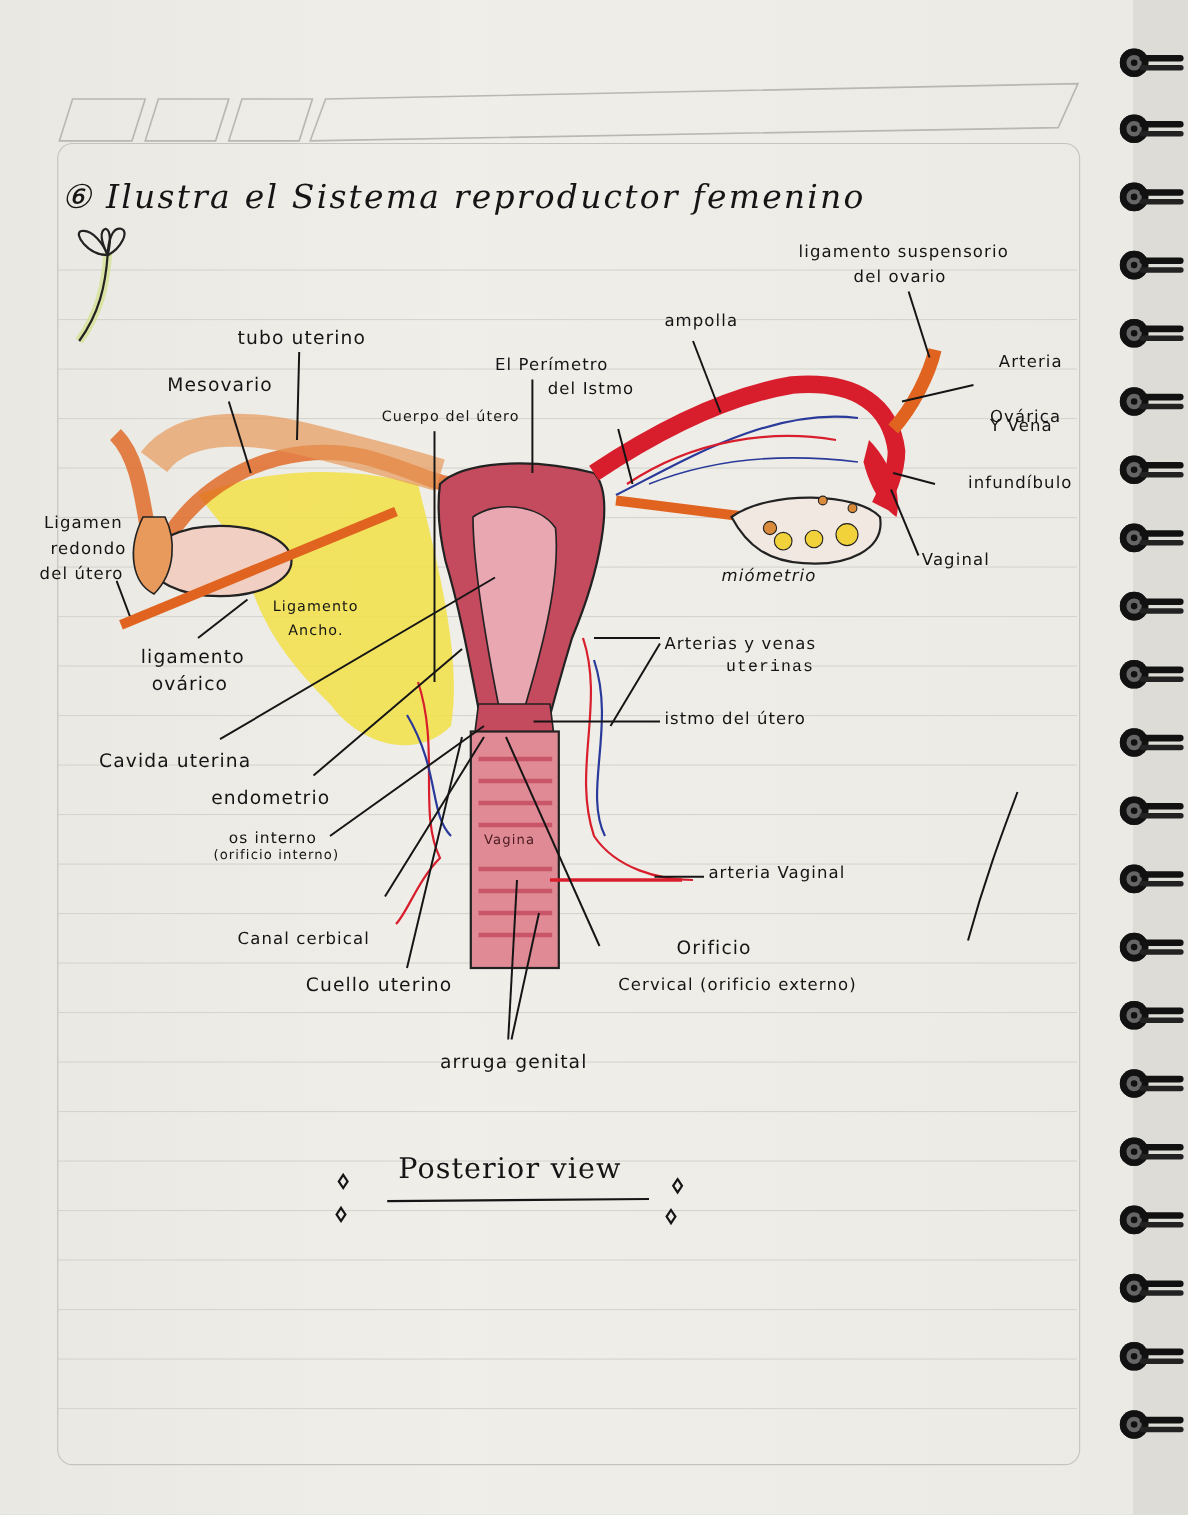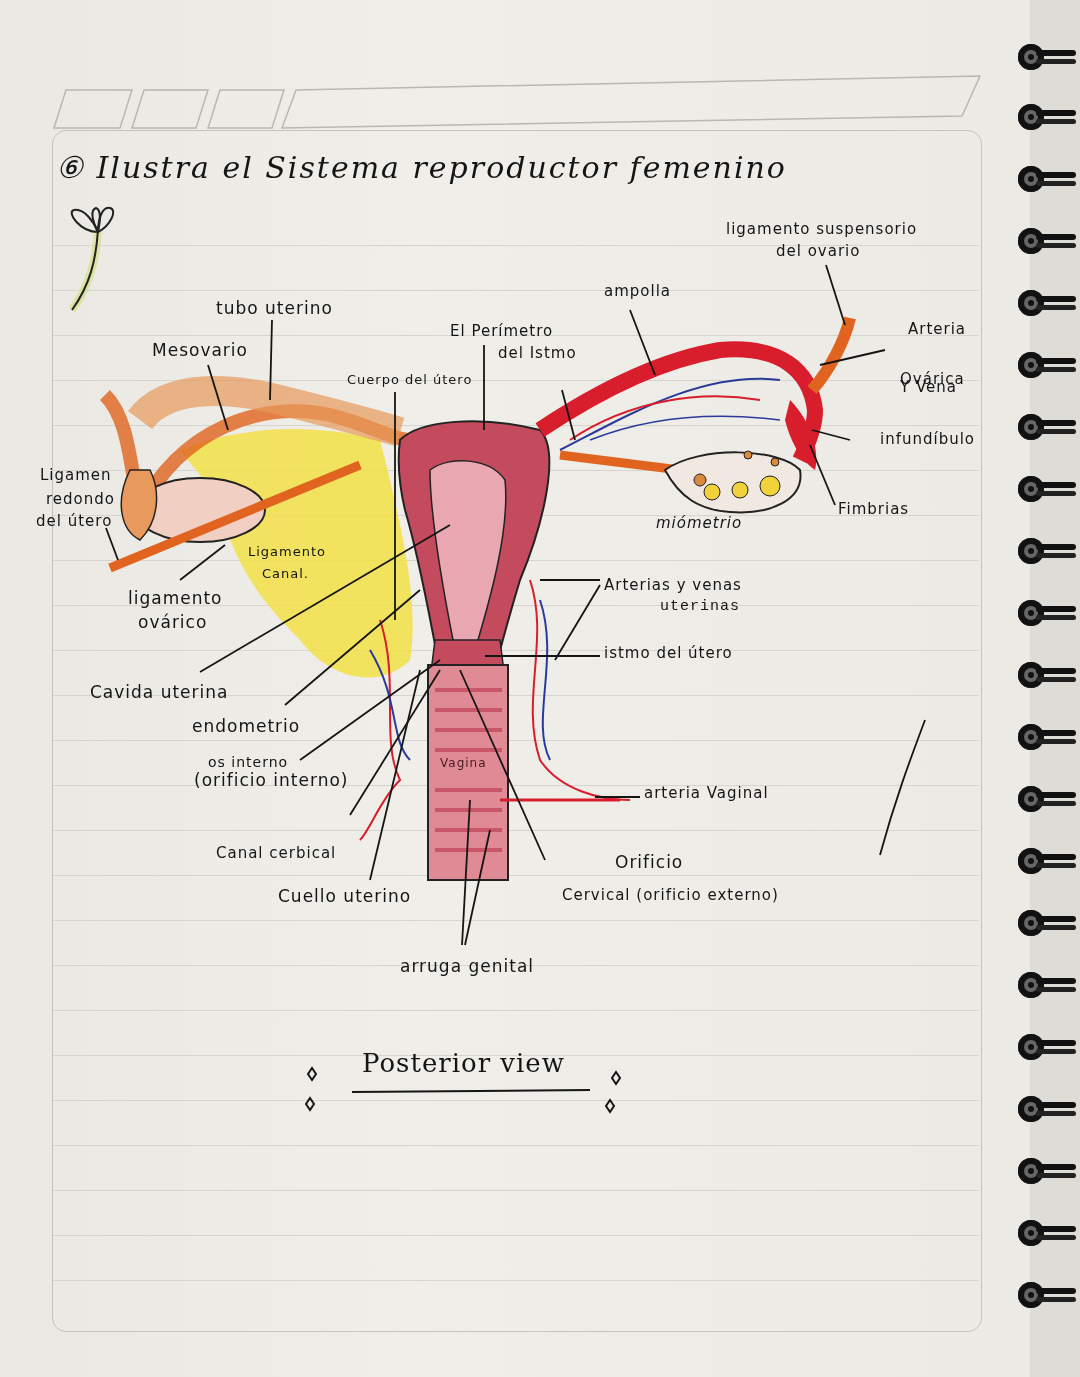--- a/index.html
+++ b/index.html
@@ -55,21 +55,21 @@
     <g fill="none" stroke="#b8b7b2" stroke-width="1.5">
       <polygon points="14,18 80,18 68,56 2,56"></polygon>
       <polygon points="92,18 156,18 144,56 80,56"></polygon>
       <polygon points="168,18 232,18 220,56 156,56"></polygon>
       <polygon points="244,18 928,4 910,44 230,56"></polygon>
     </g>
   </svg>
 
   <div class="content-frame"></div>
 
-  <div class="hand title" style="left:56px;top:150px;">⑥ Ilustra el Sistema reproductor femenino</div>
+  <div class="hand title" style="left:56px;top:161px;">⑥ Ilustra el Sistema reproductor femenino</div>
 
   <svg class="diagram" width="1030" height="1377" viewBox="0 0 1030 1377">
 
     <g fill="none" stroke="#222" stroke-width="2">
       <path d="M98,230 C96,260 90,285 72,310" stroke="#cfe07a" stroke-width="8" opacity="0.6"></path>
       <path d="M98,230 C96,260 90,285 72,310"></path>
       <path d="M98,232 C80,232 66,212 74,210 C84,208 94,222 98,232"></path>
       <path d="M98,232 C110,226 118,210 110,208 C102,206 98,220 98,232"></path>
       <path d="M98,232 C92,220 90,210 96,208 C102,210 100,222 98,232"></path>
     </g>
@@ -171,36 +171,36 @@
   <div class="hand lbl-s" style="left:908px;top:320px;">Arteria</div>
   <div class="hand lbl-s" style="left:900px;top:354px;margin-top:24px;">Y Vena</div>
   <div class="hand lbl-s" style="left:900px;top:370px;">Ovárica</div>
   <div class="hand lbl-s" style="left:604px;top:282px;">ampolla</div>
   <div class="hand lbl" style="left:216px;top:298px;">tubo uterino</div>
   <div class="hand lbl" style="left:152px;top:340px;">Mesovario</div>
   <div class="hand lbl-s" style="left:450px;top:322px;">El Perímetro</div>
   <div class="hand lbl-s" style="left:498px;top:344px;">del Istmo</div>
   <div class="hand lbl-s" style="left:347px;top:372px;font-size:13px;">Cuerpo del útero</div>
   <div class="hand lbl-s" style="left:880px;top:430px;text-align:center;">infundíbulo</div>
-  <div class="hand lbl-s" style="left:838px;top:500px;">Fimbrias</div>
+  <div class="hand lbl-s" style="left:838px;top:500px;">Vaginal</div>
   <div class="hand lbl-s" style="left:656px;top:514px;font-style:italic;">miómetrio</div>
   <div class="hand lbl-s" style="left:40px;top:466px;">Ligamen</div>
   <div class="hand lbl-s" style="left:46px;top:490px;">redondo</div>
   <div class="hand lbl-s" style="left:36px;top:512px;">del útero</div>
   <div class="hand lbl-s" style="left:248px;top:544px;font-size:13px;">Ligamento</div>
-  <div class="hand lbl-s" style="left:262px;top:566px;font-size:13px;">Canal.</div>
+  <div class="hand lbl-s" style="left:262px;top:566px;font-size:13px;">Ancho.</div>
   <div class="hand lbl" style="left:128px;top:588px;">ligamento</div>
   <div class="hand lbl" style="left:138px;top:612px;">ovárico</div>
   <div class="hand lbl-s" style="left:604px;top:576px;">Arterias y venas</div>
   <div class="hand lbl-s" style="left:660px;top:598px;font-family:Liberation Mono, monospace;">uterinas</div>
   <div class="hand lbl-s" style="left:604px;top:644px;">istmo del útero</div>
   <div class="hand lbl" style="left:90px;top:682px;">Cavida uterina</div>
   <div class="hand lbl" style="left:192px;top:716px;">endometrio</div>
   <div class="hand lbl-s" style="left:208px;top:754px;font-size:14px;">os interno</div>
-  <div class="hand lbl-s" style="left:194px;top:770px;font-size:17px;">(orificio interno)</div>
+  <div class="hand lbl-s" style="left:194px;top:770px;font-size:12px;">(orificio interno)</div>
   <div class="hand lbl-s" style="left:440px;top:756px;font-size:12px;color:#4a1a20;text-align:right;">Vagina</div>
   <div class="hand lbl-s" style="left:644px;top:784px;">arteria Vaginal</div>
   <div class="hand lbl-s" style="left:216px;top:820px;margin-top:24px;">Canal cerbical</div>
   <div class="hand lbl" style="left:578px;top:852px;margin-left:37px;">Orificio</div>
   <div class="hand lbl-s" style="left:562px;top:886px;">Cervical (orificio externo)</div>
   <div class="hand lbl" style="left:278px;top:886px;">Cuello uterino</div>
   <div class="hand lbl" style="left:400px;top:956px;">arruga genital</div>
 
   <div class="hand" style="left:362px;top:1048px;font-size:26px;font-family:'DejaVu Serif',serif;">Posterior view</div>
 </div>

